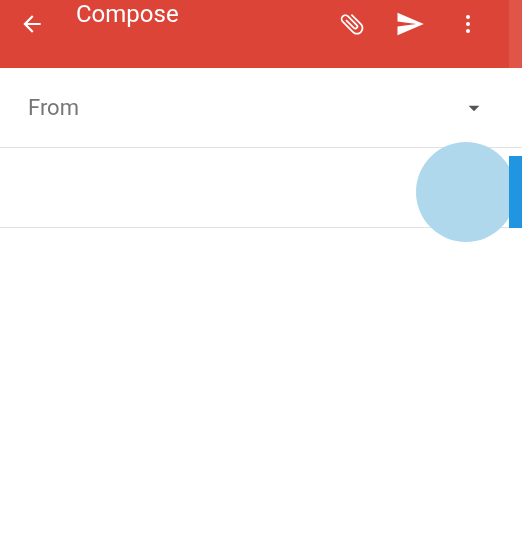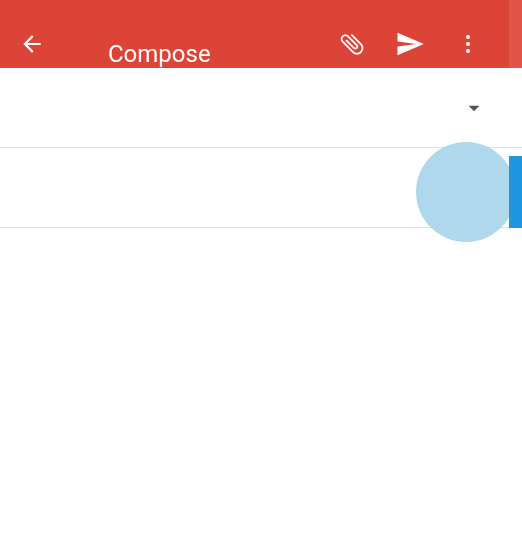--- a/index.html
+++ b/index.html
@@ -8,25 +8,24 @@
       background: #ffffff;
       width: 522px;
       height: 537px;
       overflow: hidden;
       position: relative;
     }
     .toolbar {
       background: #db4437;
       height: 68px;
       display: flex;
-      align-items: flex-end;
+      align-items: flex-start;
       padding: 0 8px;
       color: #ffffff;
       position: relative;
-      gap: 32px;
     }
     .toolbar-edge {
       position: absolute;
       right: 0; top: 0; bottom: 0;
       width: 13px;
       background: #e15548;
     }
     .back-btn {
       width: 48px; height: 48px;
       display: flex; align-items: center; justify-content: center;
@@ -128,20 +127,21 @@
     </div>
   </div>
   <div class="toolbar-edge"></div>
 </div>
 
 <div class="highlight-circle"></div>
 <div class="highlight-bar"></div>
 
 <div class="content">
   <div class="row">
+    <span class="label">From</span>
     <div class="chev">
       <svg width="26" height="26" viewBox="0 0 24 24" fill="#555555">
         <path d="M7 10l5 5 5-5z"></path>
       </svg>
     </div>
   </div>
   <div class="row empty"></div>
 </div>
 
 </body></html>

